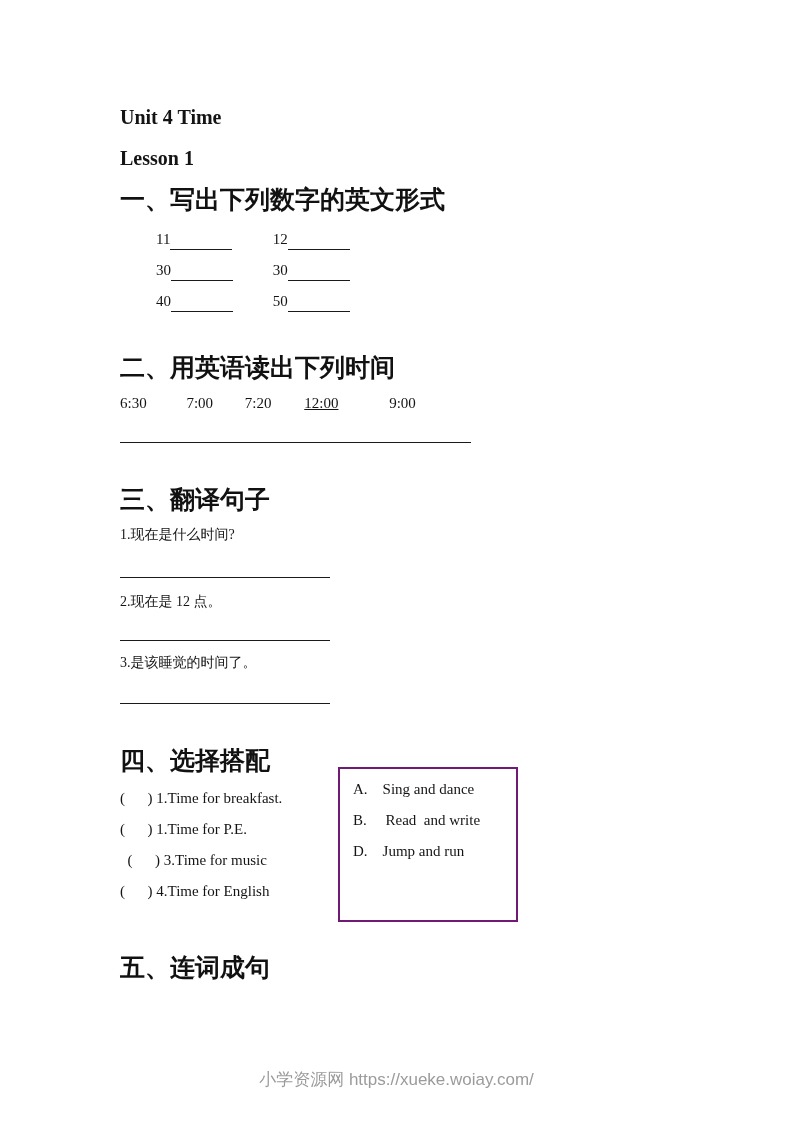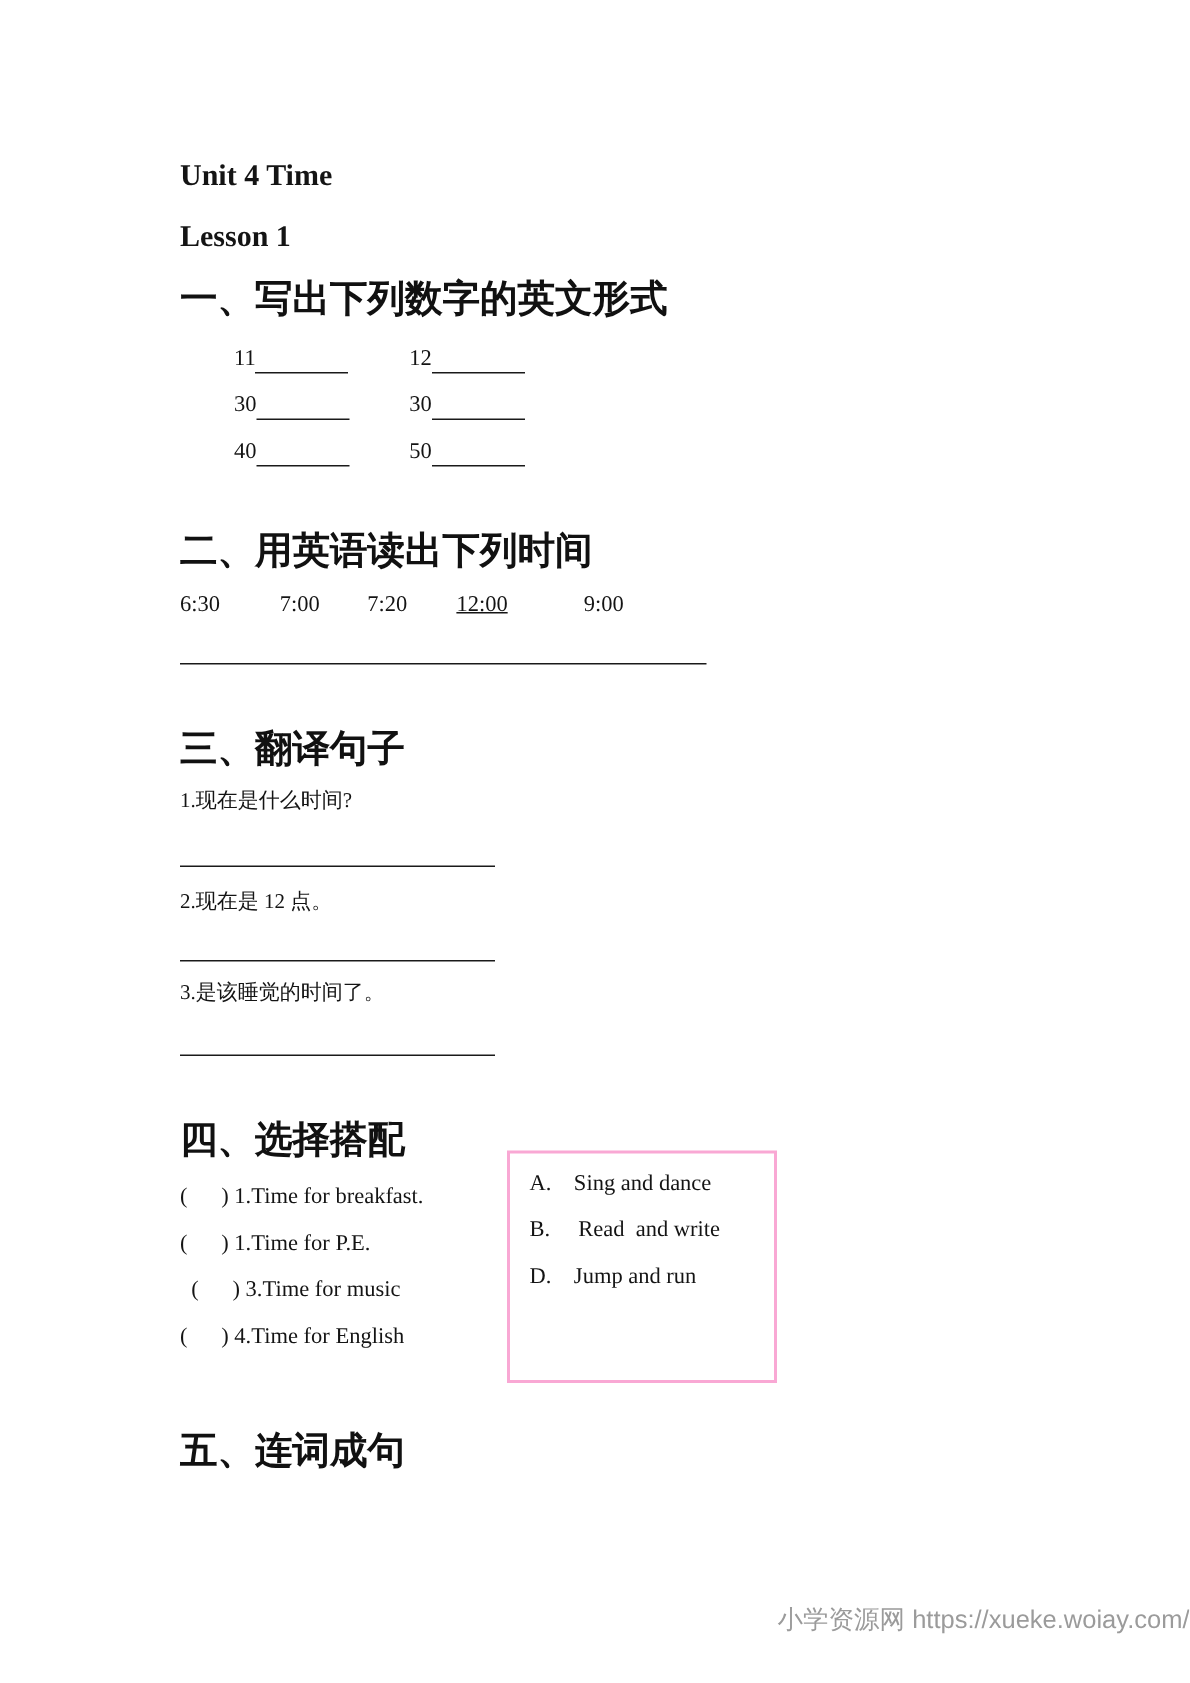--- a/index.html
+++ b/index.html
@@ -93,37 +93,37 @@
     line-height: 31px;
     white-space: pre;
   }
   .match-box {
     position: absolute;
     left: 218px;
     top: -14px;
     width: 180px;
     height: 155px;
     box-sizing: border-box;
-    border: 2px solid #f9a8d4;
+    border: 2px solid #701a75;
     padding: 5px 0 0 13px;
     background: #ffffff;
   }
   .match-opt {
     font-size: 15px;
     line-height: 31px;
     white-space: pre;
   }
 
   
   .footer {
     position: absolute;
     left: 0;
     right: 0;
     top: 1067px;
-    text-align: right;
+    text-align: center;
     font-family: "Liberation Sans", "DejaVu Sans", sans-serif;
     font-size: 17px;
     line-height: 26px;
     color: #9b9b9b;
   }
 </style>
 </head>
 <body>
 
 <div class="page">

